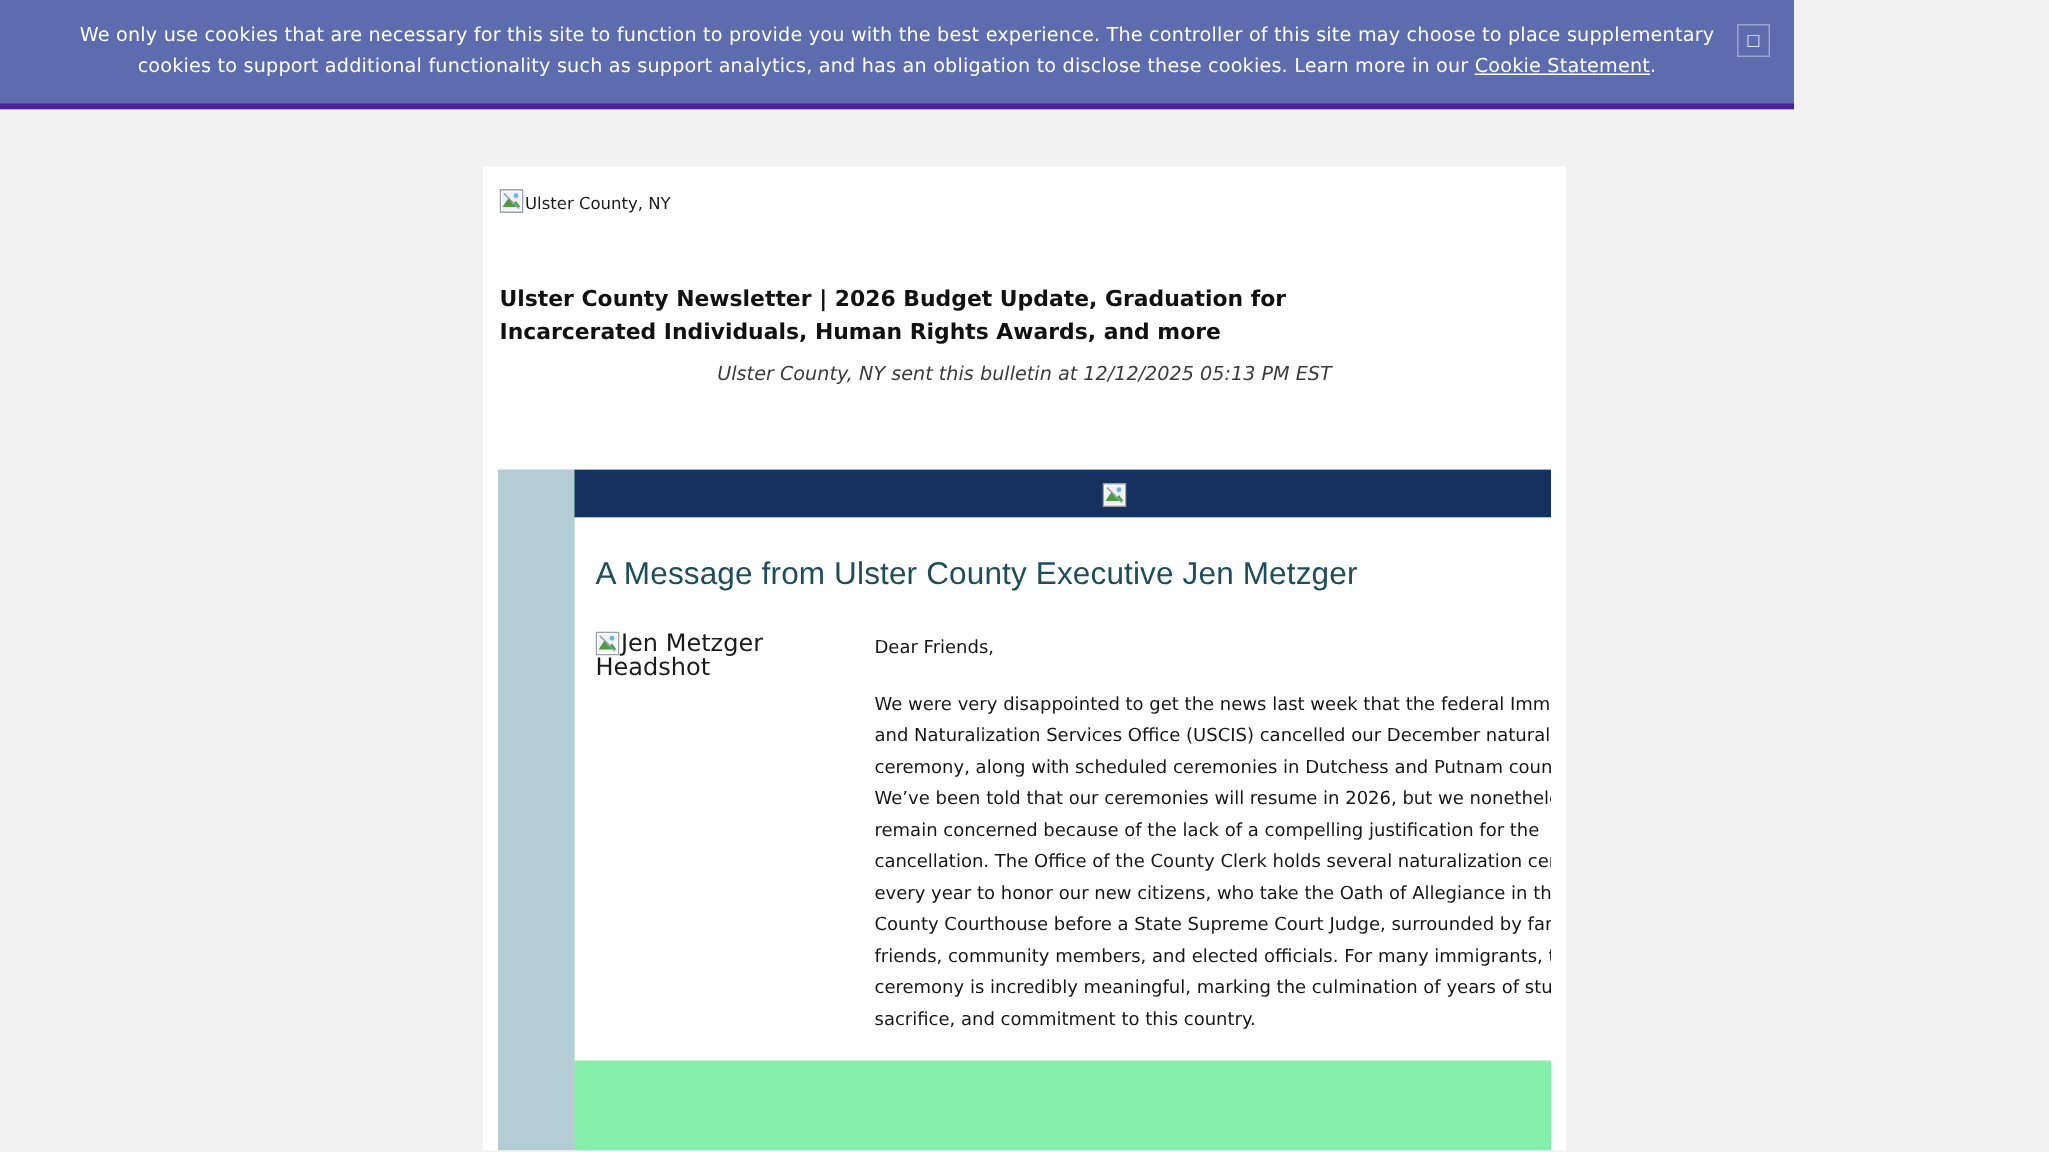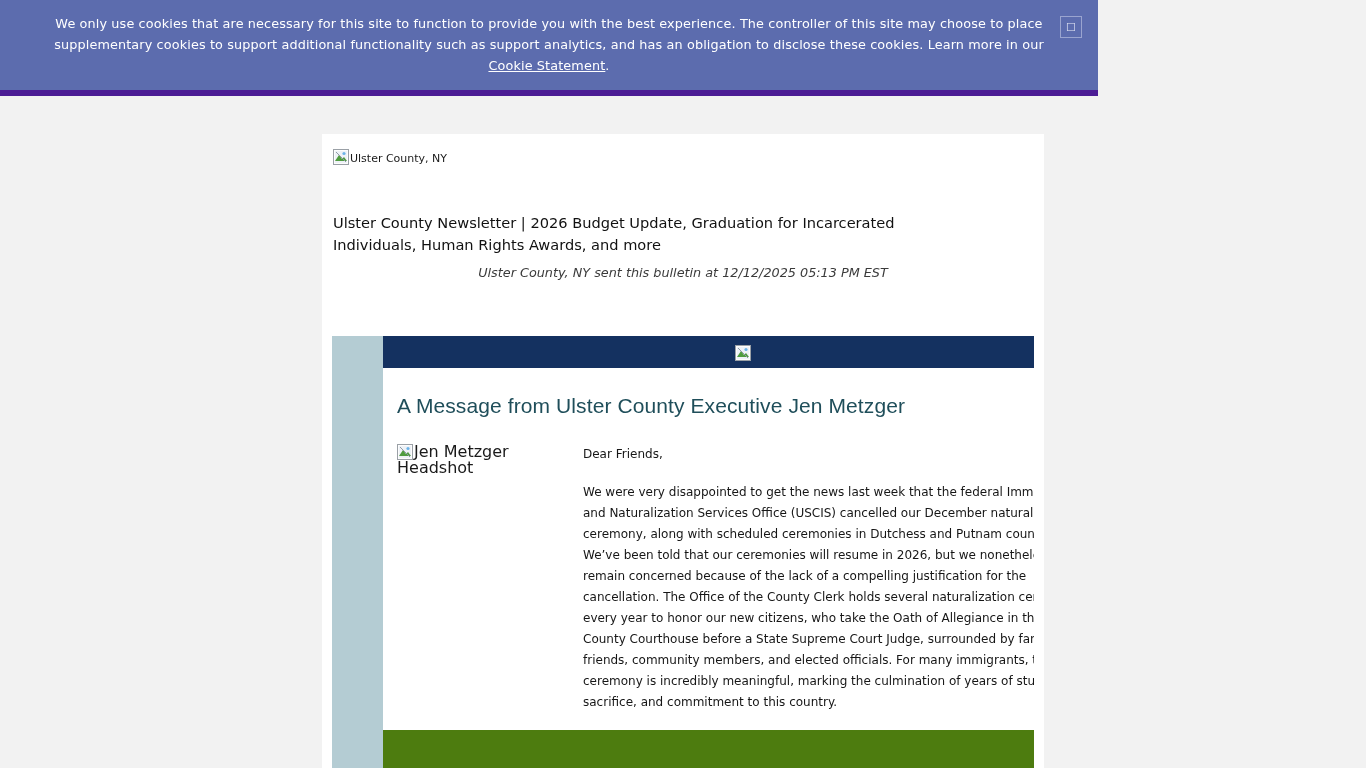--- a/index.html
+++ b/index.html
@@ -10,24 +10,24 @@
     width: 1366px;
     height: 768px;
     overflow: hidden;
     background: #f2f2f2;
     font-family: "DejaVu Sans", "Liberation Sans", sans-serif;
   }
 
   
   #cookie-banner {
     position: relative;
-    width: 1098px;
+    width: 1196px;
     min-height: 72px;
     background: #5c6cae;
-    border-bottom: 6px solid #4c1d95;
+    border-bottom: 4px solid #4c1d95;
     color: #ffffff;
     padding: 13px 40px 14px 40px;
     display: block;
   }
   #cookie-banner .cookie-text {
     font-size: 12.8px;
     line-height: 21px;
     text-align: center;
     max-width: 1270px;
     margin: 0 auto;
@@ -99,21 +99,21 @@
     font-family: "DejaVu Sans", sans-serif;
   }
 
   #org-logo-placeholder {
     margin: 4px 0 0 0;
     line-height: 18px;
   }
 
   #bulletin-title {
     font-size: 14.6px;
-    font-weight: normal;
+    font-weight: bold;
     color: #111111;
     line-height: 22px;
     margin: 44px 0 0 0;
     max-width: 632px;
     font-family: "DejaVu Sans", sans-serif;
   }
 
   #bulletin-sent {
     font-size: 12.8px;
     font-style: italic;
@@ -132,21 +132,21 @@
     width: 702px;
     height: 454px;
     background: #b4ccd3;
     overflow: hidden;
   }
   #email-inner {
     position: absolute;
     left: 51px;
     top: 0px;
     width: 720px;
-    background: #4d7c0f;
+    background: #86efac;
     height: 454px;
   }
   #email-topbar {
     height: 32px;
     background: #143160;
     text-align: center;
     line-height: 32px;
   }
   #email-topbar .broken-img .bi-glyph {
     vertical-align: -4px;

